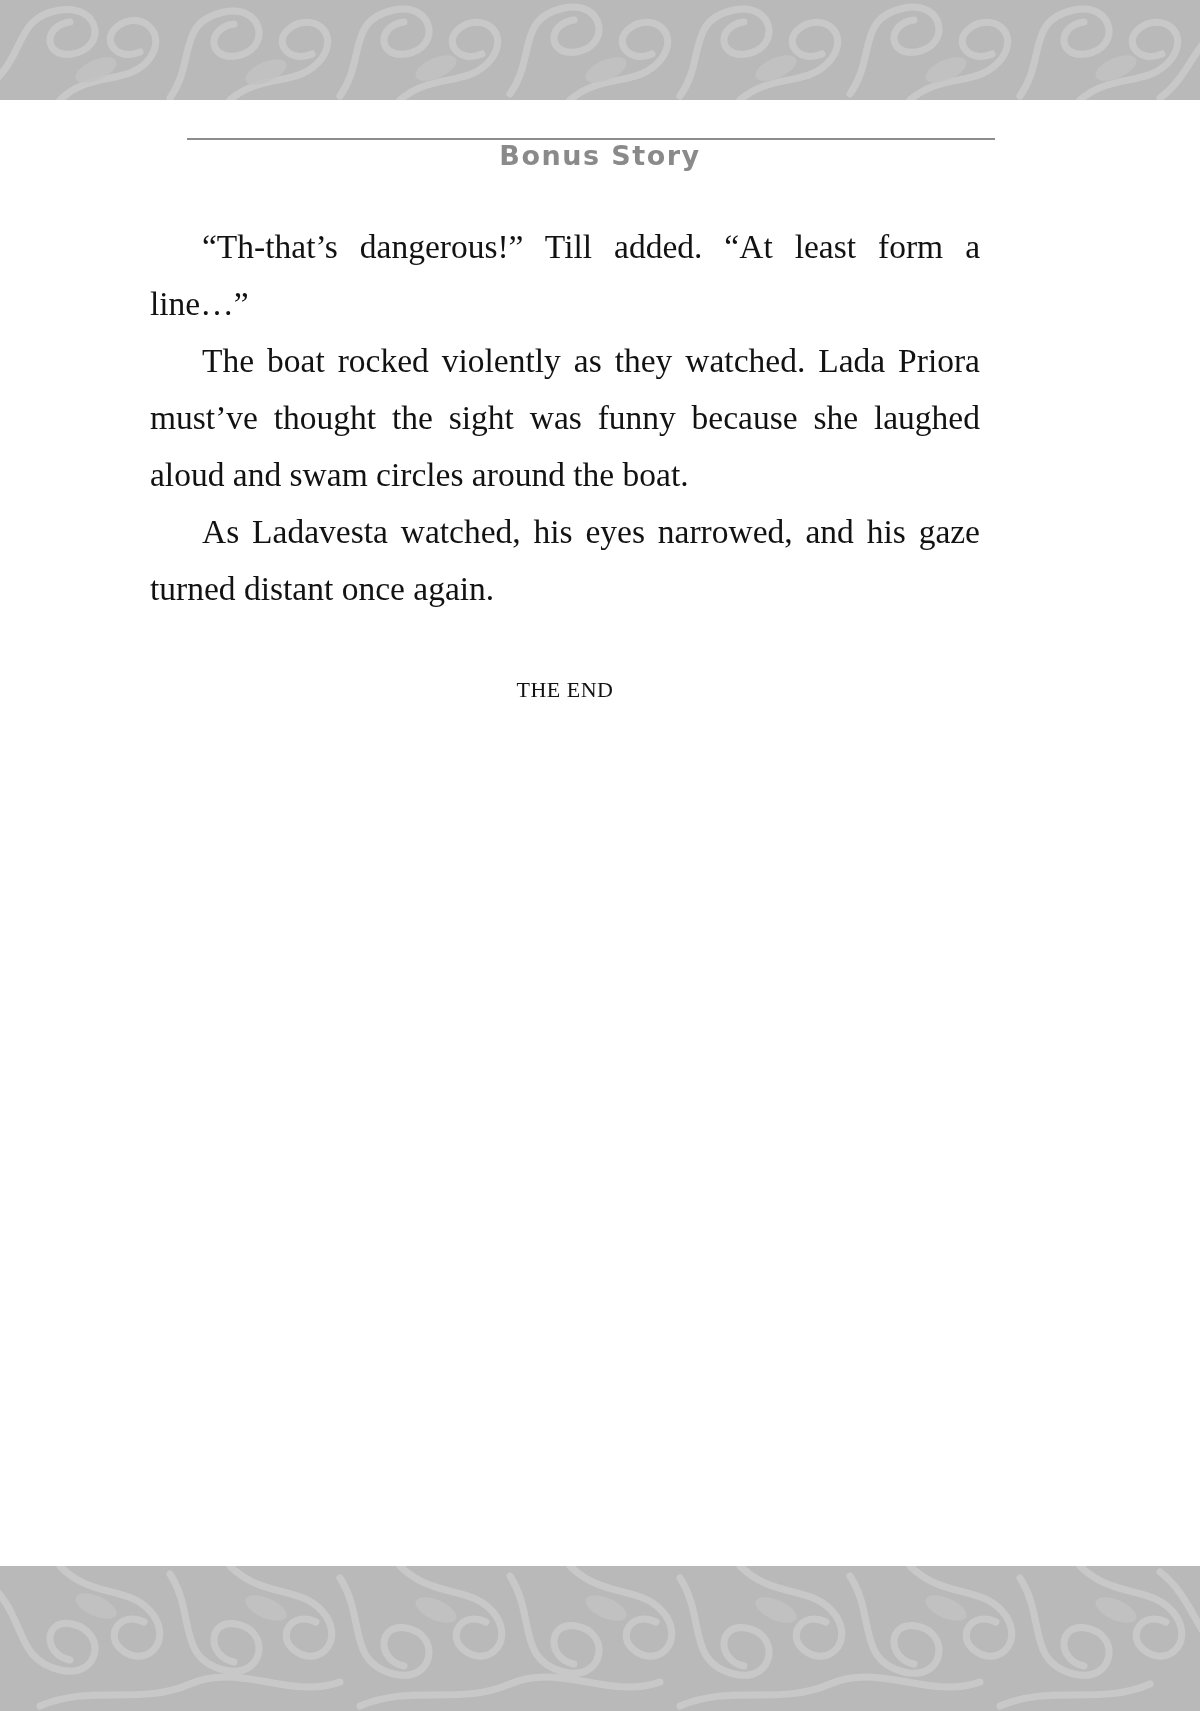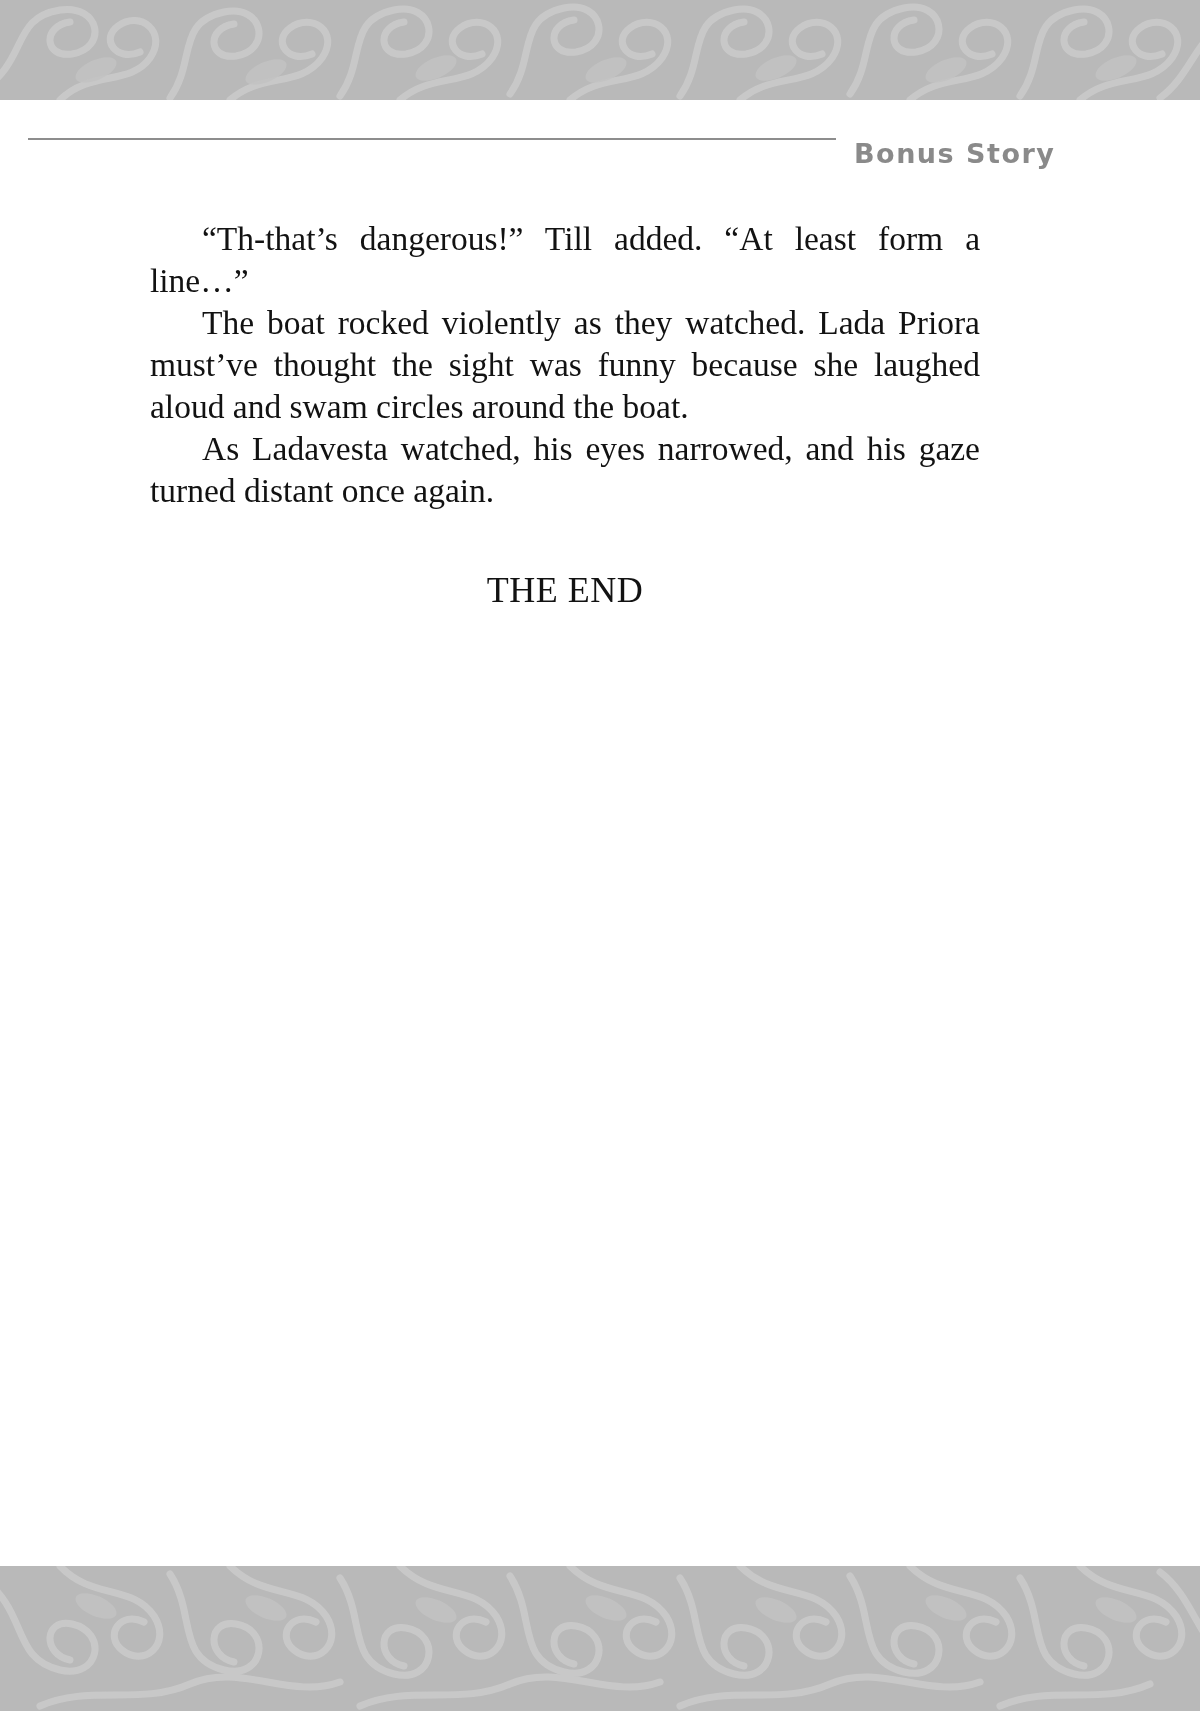--- a/index.html
+++ b/index.html
@@ -44,20 +44,22 @@
   }
 
   
   .header-row {
     position: absolute;
     top: 138px;
     left: 28px;
     width: 1144px;
     height: 40px;
     display: flex;
+    align-items: center;
+    flex-direction: column;
   }
   .header-rule {
     flex: 0 0 auto;
     width: 808px;
     height: 2px;
     background: #8d8d8d;
     margin-right: 18px;
   }
   .header-label {
     font-family: "DejaVu Sans", sans-serif;
@@ -71,32 +73,32 @@
   
   .text-column {
     position: absolute;
     top: 218px;
     left: 150px;
     width: 830px;
   }
   .body-par {
     margin: 0;
     font-size: 33.5px;
-    line-height: 42px;
+    line-height: 57px;
     color: #121212;
     text-align: justify;
     text-indent: 52px;
     text-justify: inter-word;
     -webkit-hyphens: none;
     hyphens: none;
   }
   .the-end {
-    margin: 8px;
+    margin: 2px;
     padding-top: 48px;
-    font-size: 36px;
+    font-size: 22px;
     line-height: 45px;
     color: #121212;
     text-align: center;
     text-indent: 0;
     letter-spacing: 0.5px;
   }
 </style>
 </head>
 <body>
 

